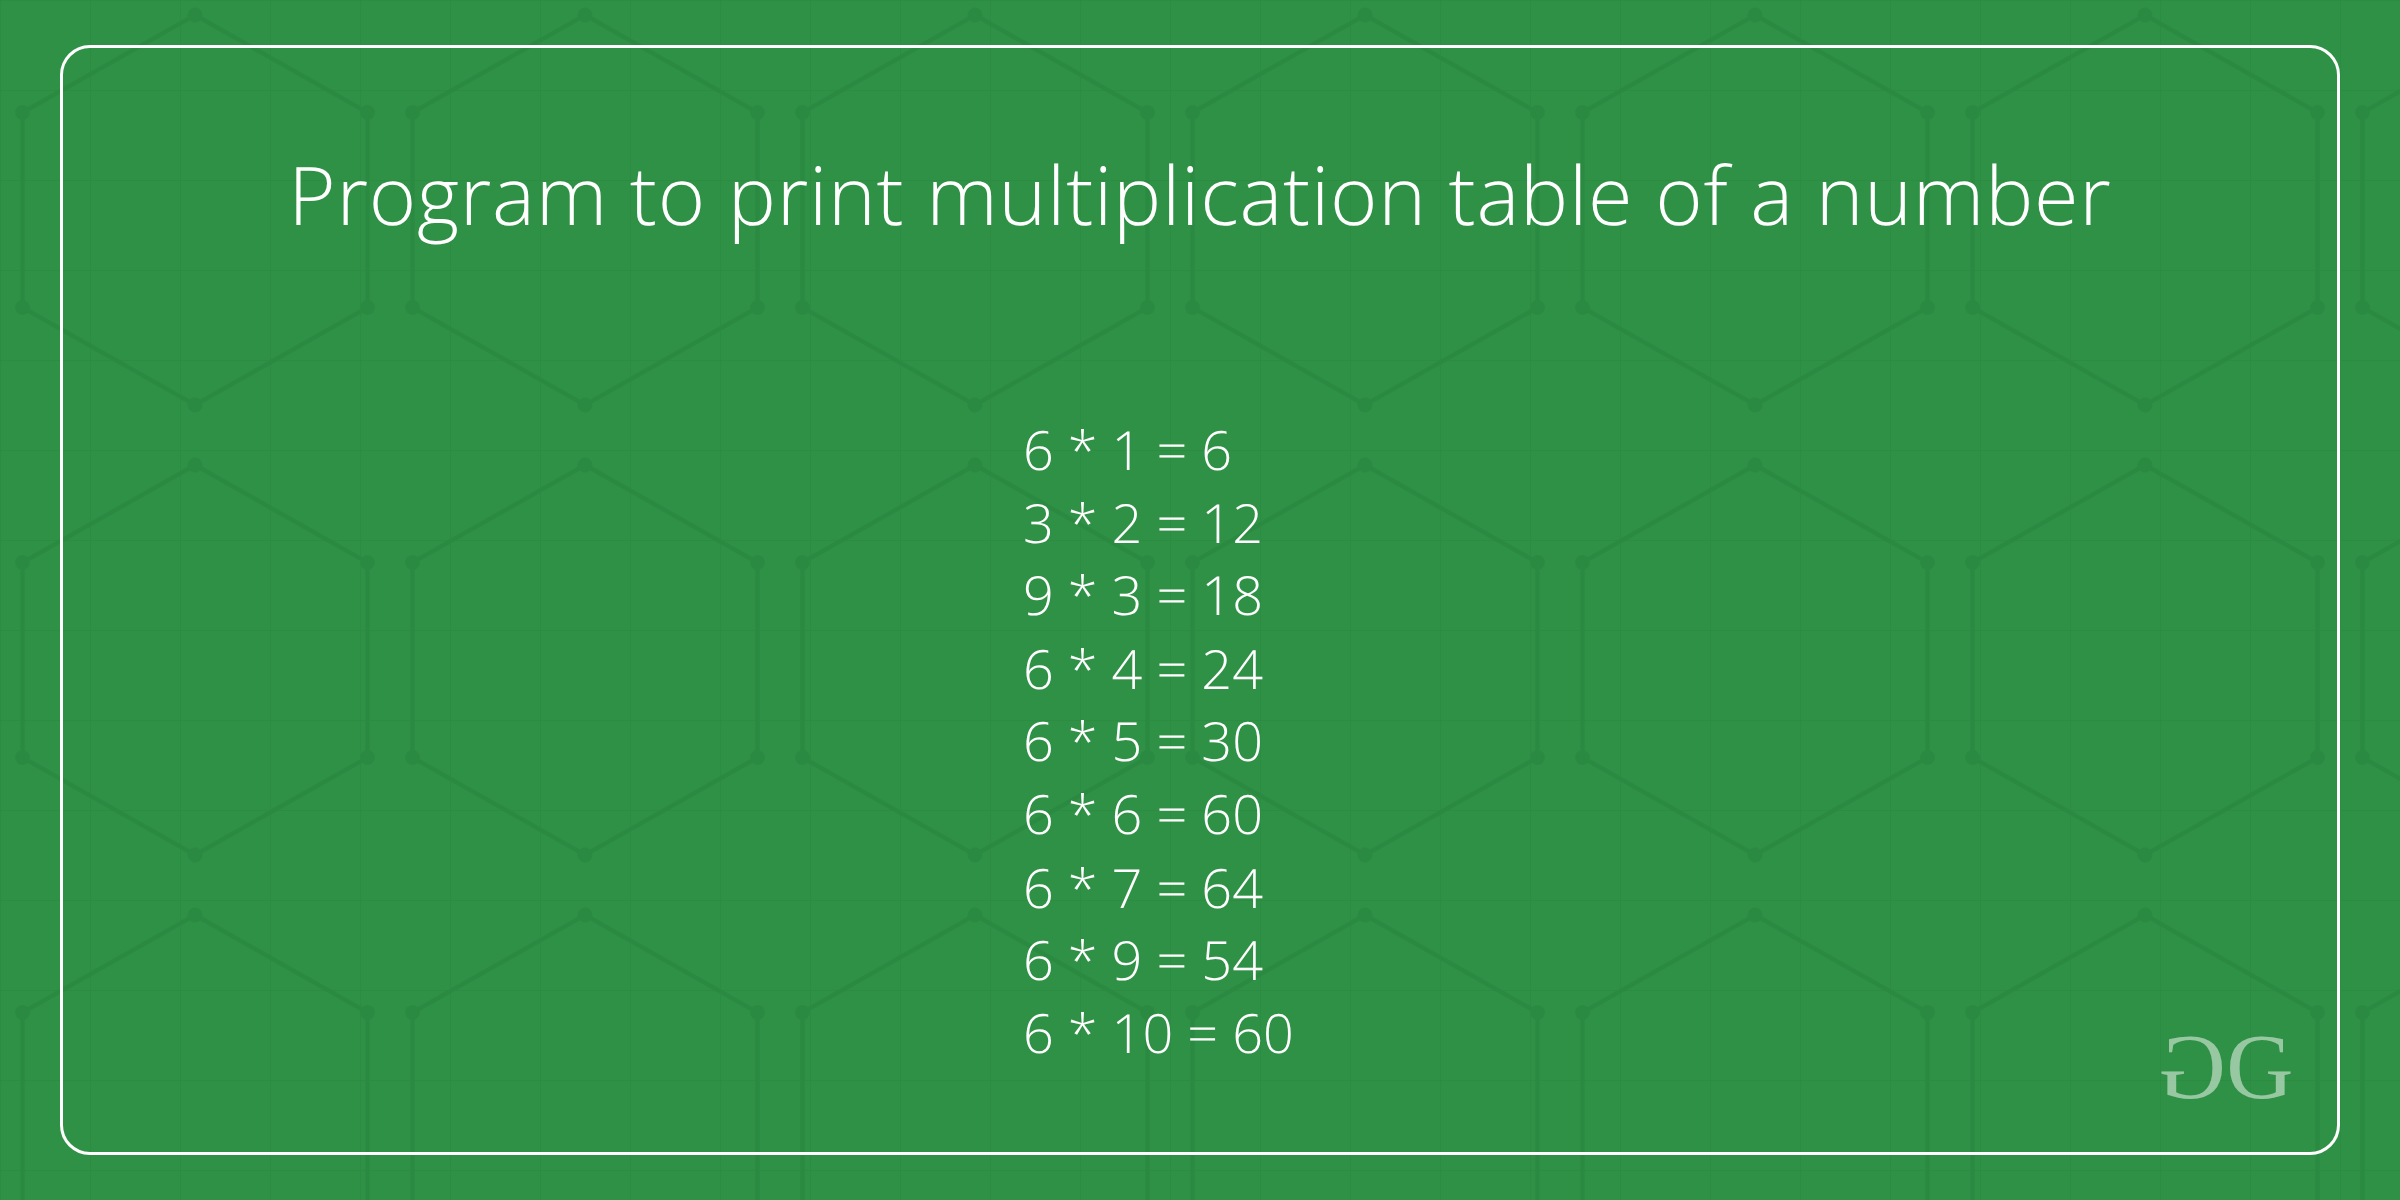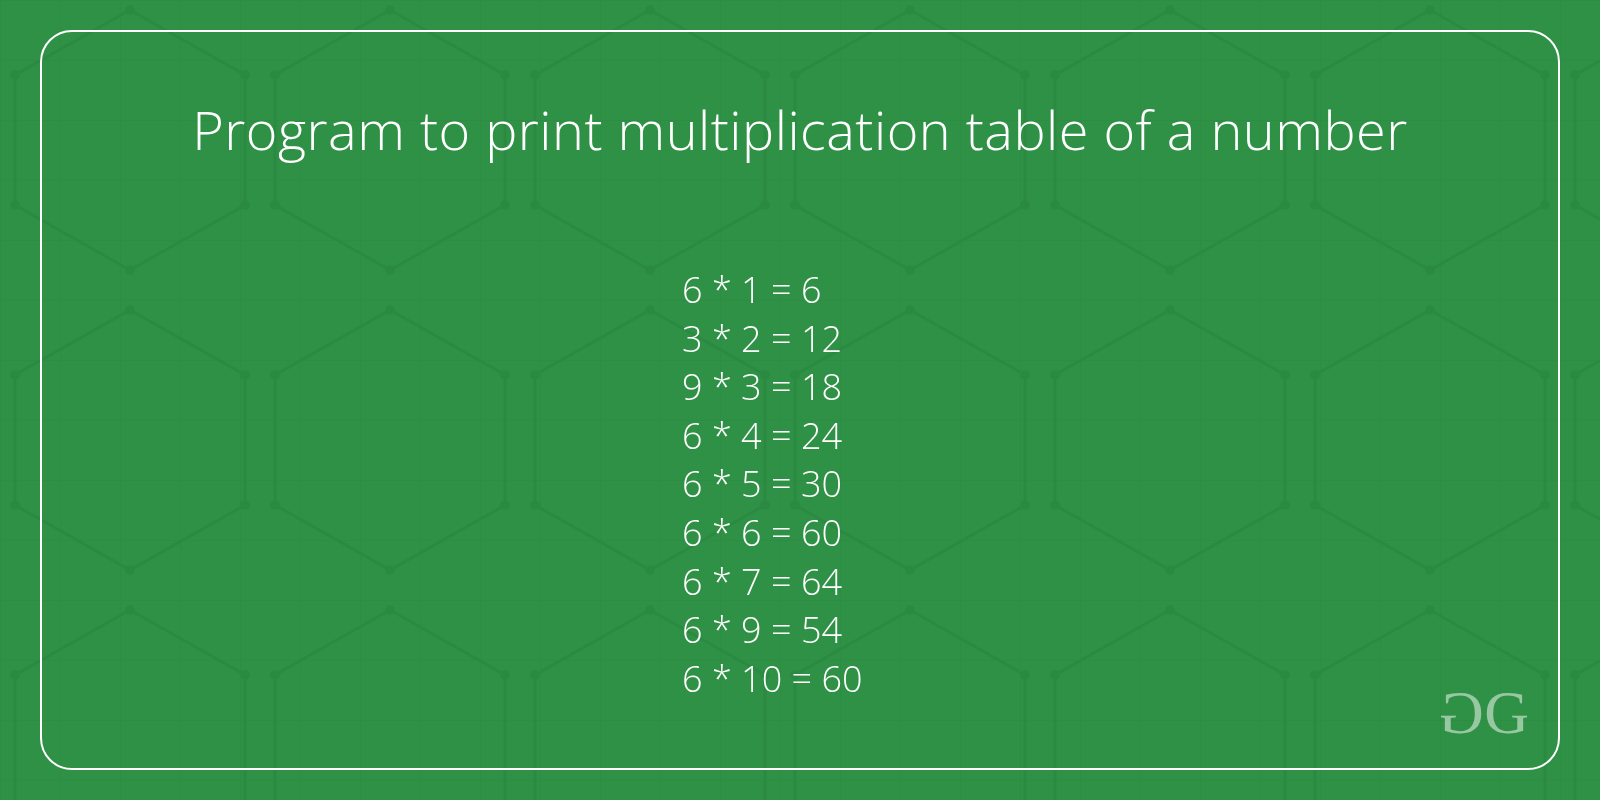--- a/index.html
+++ b/index.html
@@ -21,33 +21,33 @@
     opacity: 0.08;
     pointer-events: none;
   }
   .card {
     position: absolute;
     top: 30px;
     left: 40px;
     right: 40px;
     bottom: 30px;
     border: 2px solid #ffffff;
-    border-radius: 32px;
+    border-radius: 20px;
   }
   .title {
     color: #ffffff;
     font-size: 54px;
     font-weight: 300;
     text-align: center;
     margin-top: 60px;
     letter-spacing: 0.5px;
   }
   .table-block {
     position: absolute;
-    top: 234px;
+    top: 244px;
     left: 640px;
     color: #ffffff;
     font-size: 36px;
     font-weight: 300;
     line-height: 1.35;
   }
   .table-block div {
     white-space: nowrap;
   }
   .logo {

